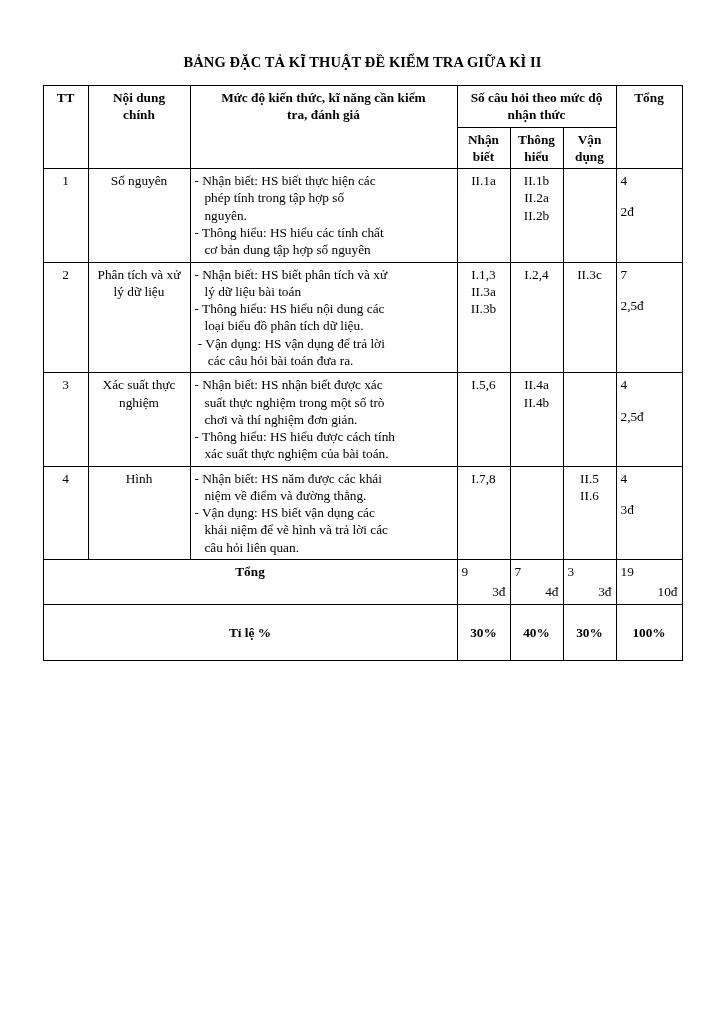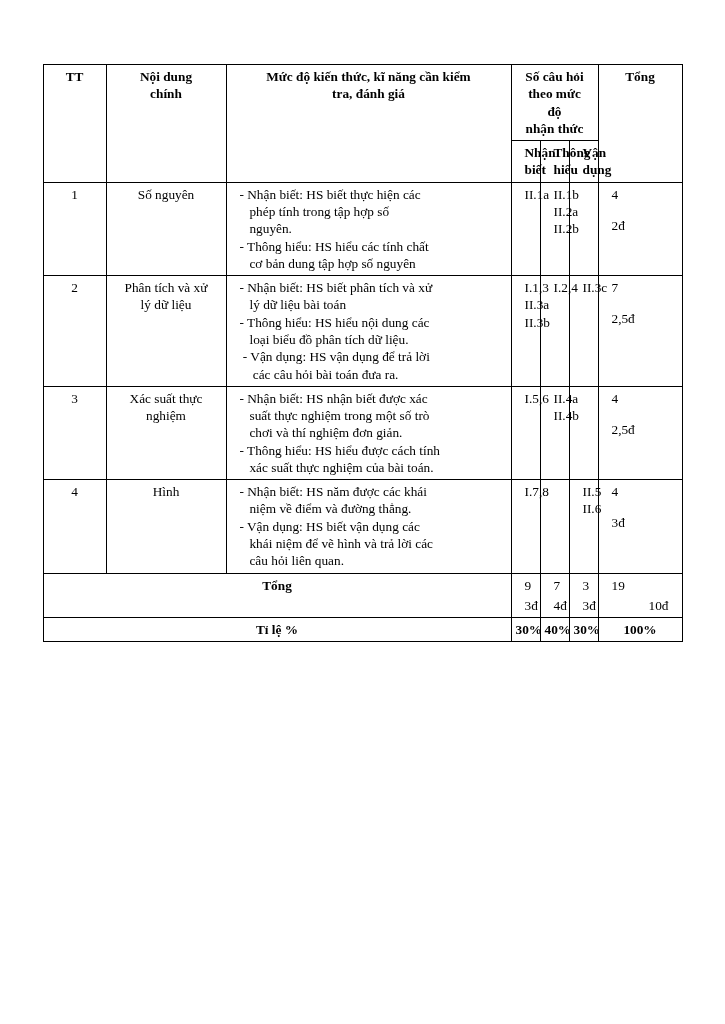--- a/index.html
+++ b/index.html
@@ -33,21 +33,21 @@
   }
   table.spec {
     border-collapse: collapse;
     width: 640px;
     margin: 12px auto 0 auto;
     table-layout: fixed;
   }
   table.spec td, table.spec th {
     border: 1px solid #000000;
     vertical-align: top;
-    padding: 3px 13px;
+    padding: 3px 4px;
     font-size: 13.3px;
     line-height: 1.30;
   }
   
   thead th {
     text-align: center;
     font-weight: bold;
     vertical-align: middle;
   }
   th.h-tt { width: 36px; }
@@ -122,33 +122,34 @@
   }
   td.total-cell .score {
     display: block;
     text-align: right;
     margin-top: 3px;
   }
   tr.ratio-row td {
     text-align: center;
     font-weight: bold;
     vertical-align: middle;
-    padding: 3px 4px;
+    padding: 19px 4px;
   }
   td.ratio-label {
     text-align: center;
     font-weight: bold;
   }
 </style>
 </head>
 <body>
 
 <div class="page">
 
   <div class="doc-title">
+    <span>BẢNG ĐẶC TẢ KĨ THUẬT ĐỀ KIỂM TRA GIỮA KÌ II</span>
   </div>
 
   <table class="spec">
     <thead>
       <tr>
         <th class="h-tt" rowspan="3">TT</th>
         <th class="h-noidung" rowspan="3">
           <div>Nội dung</div>
           <div>chính</div>
         </th>

